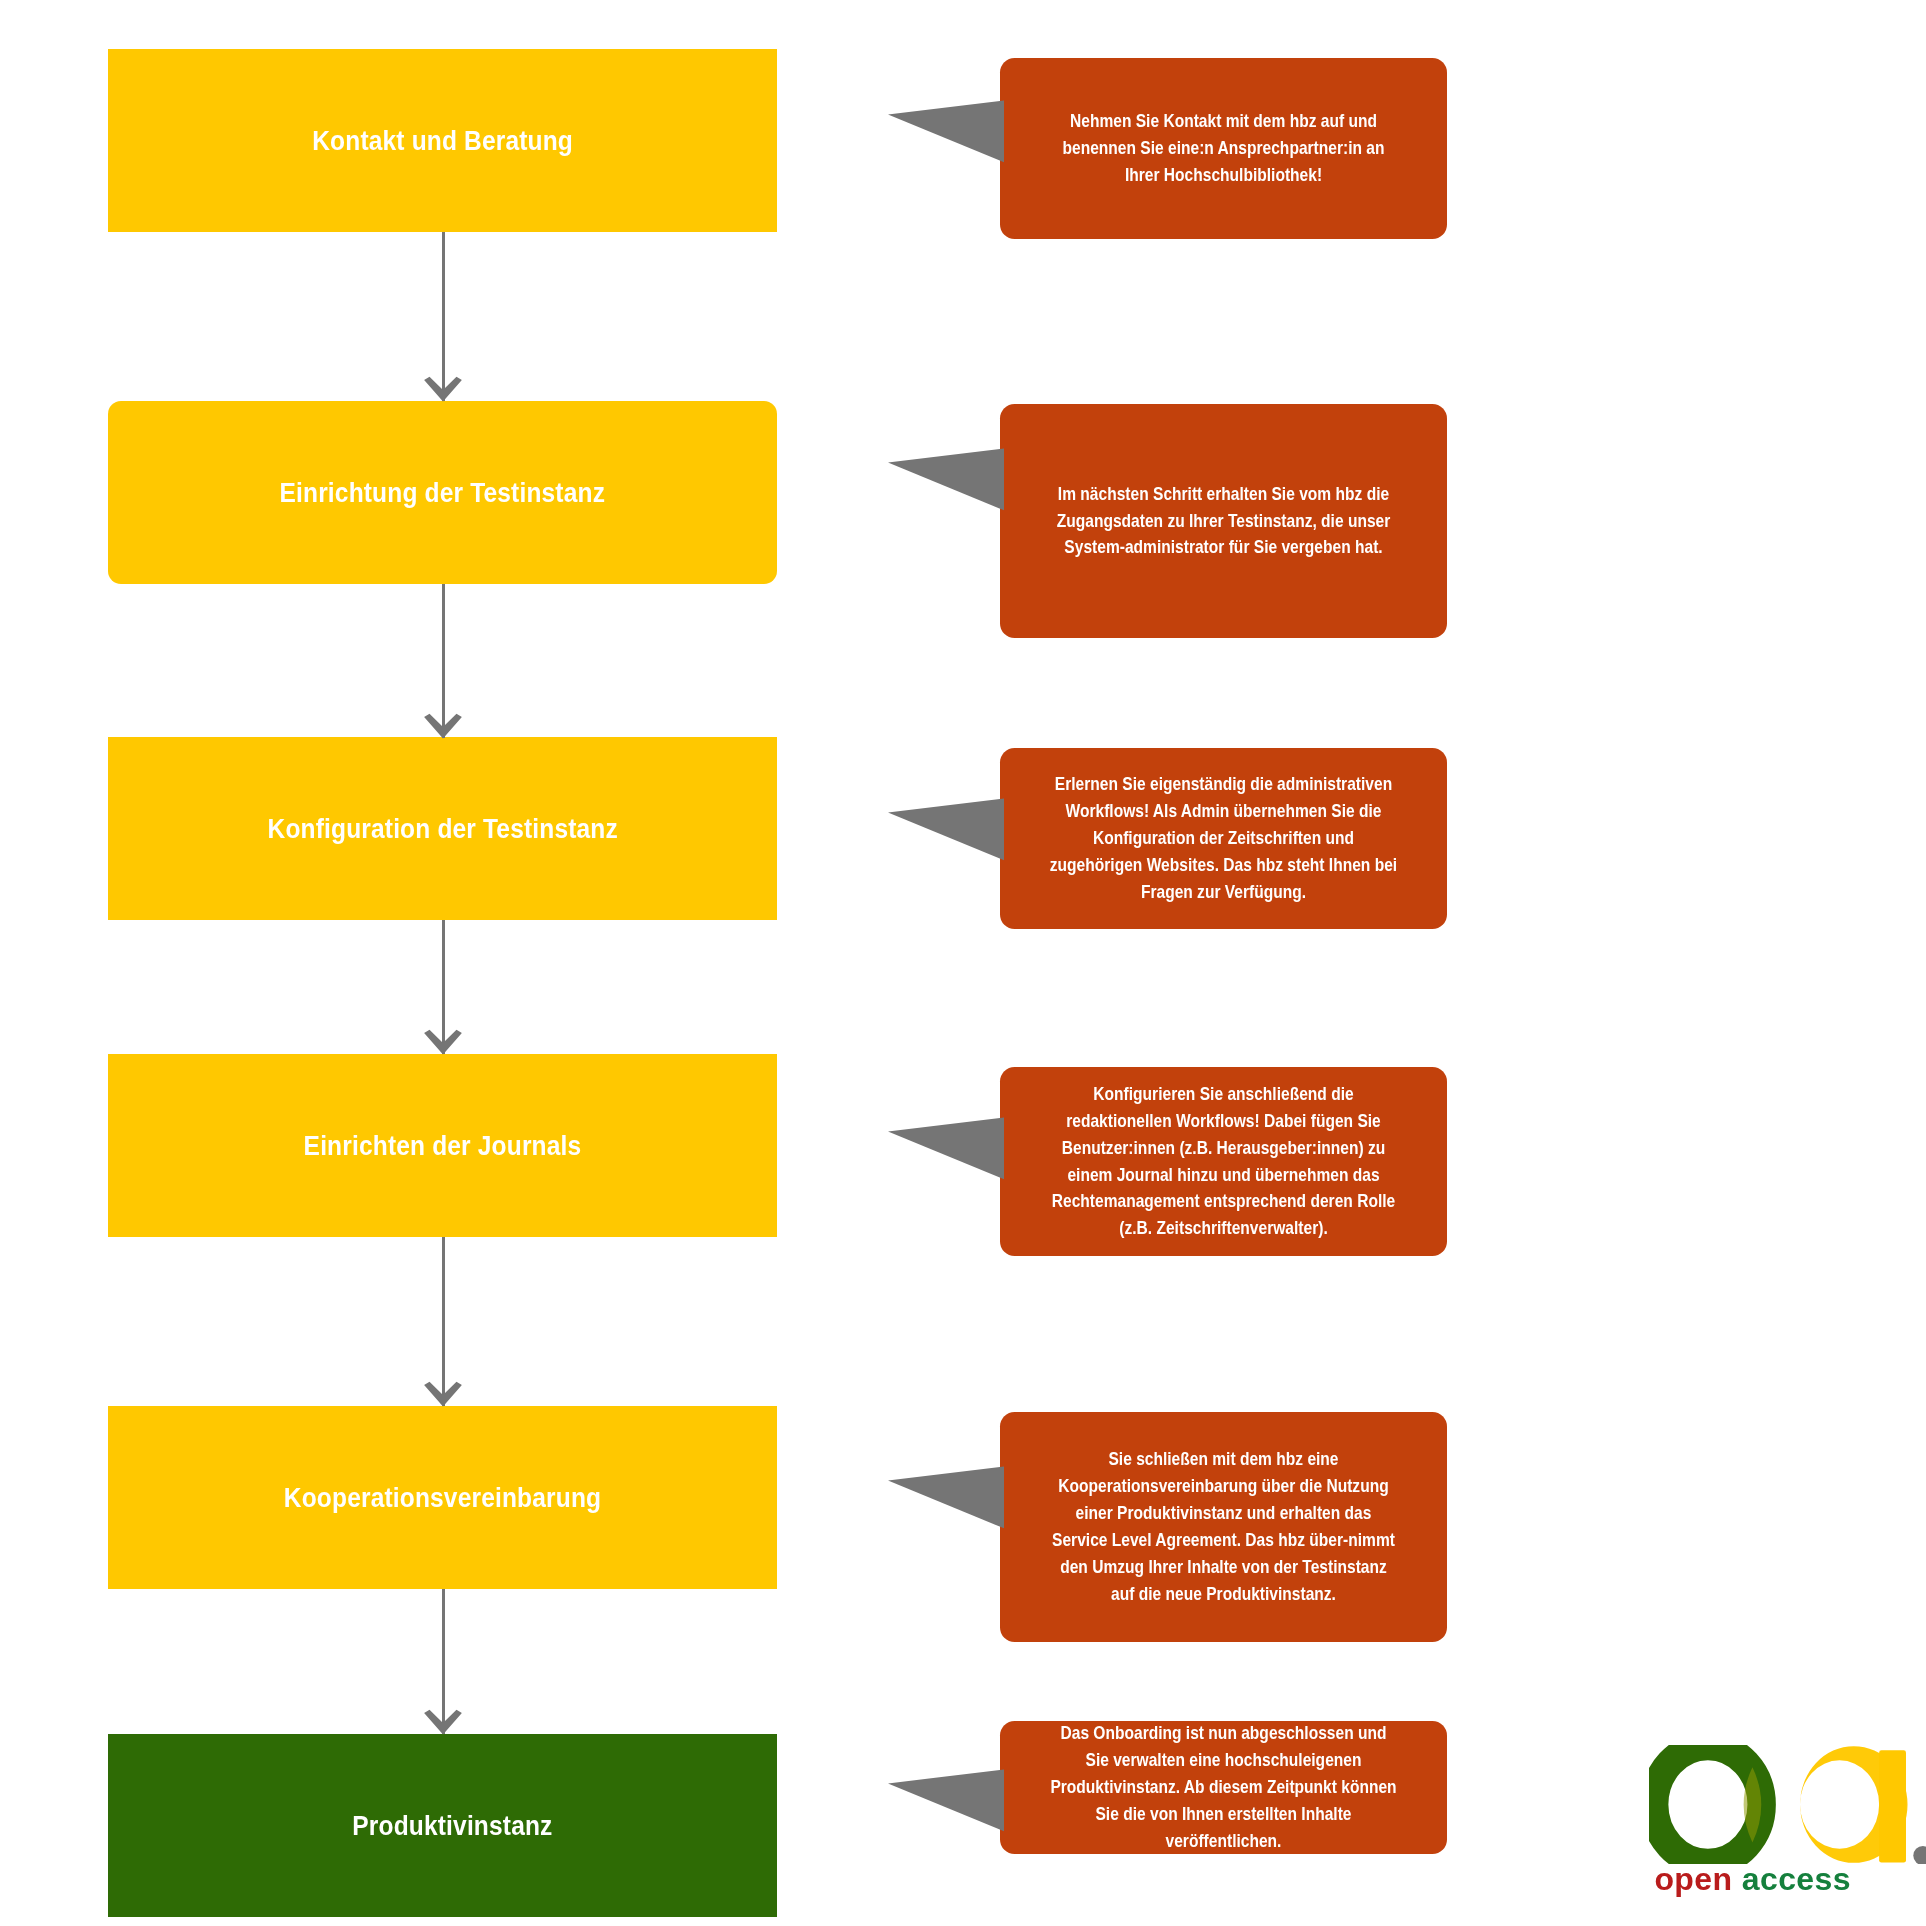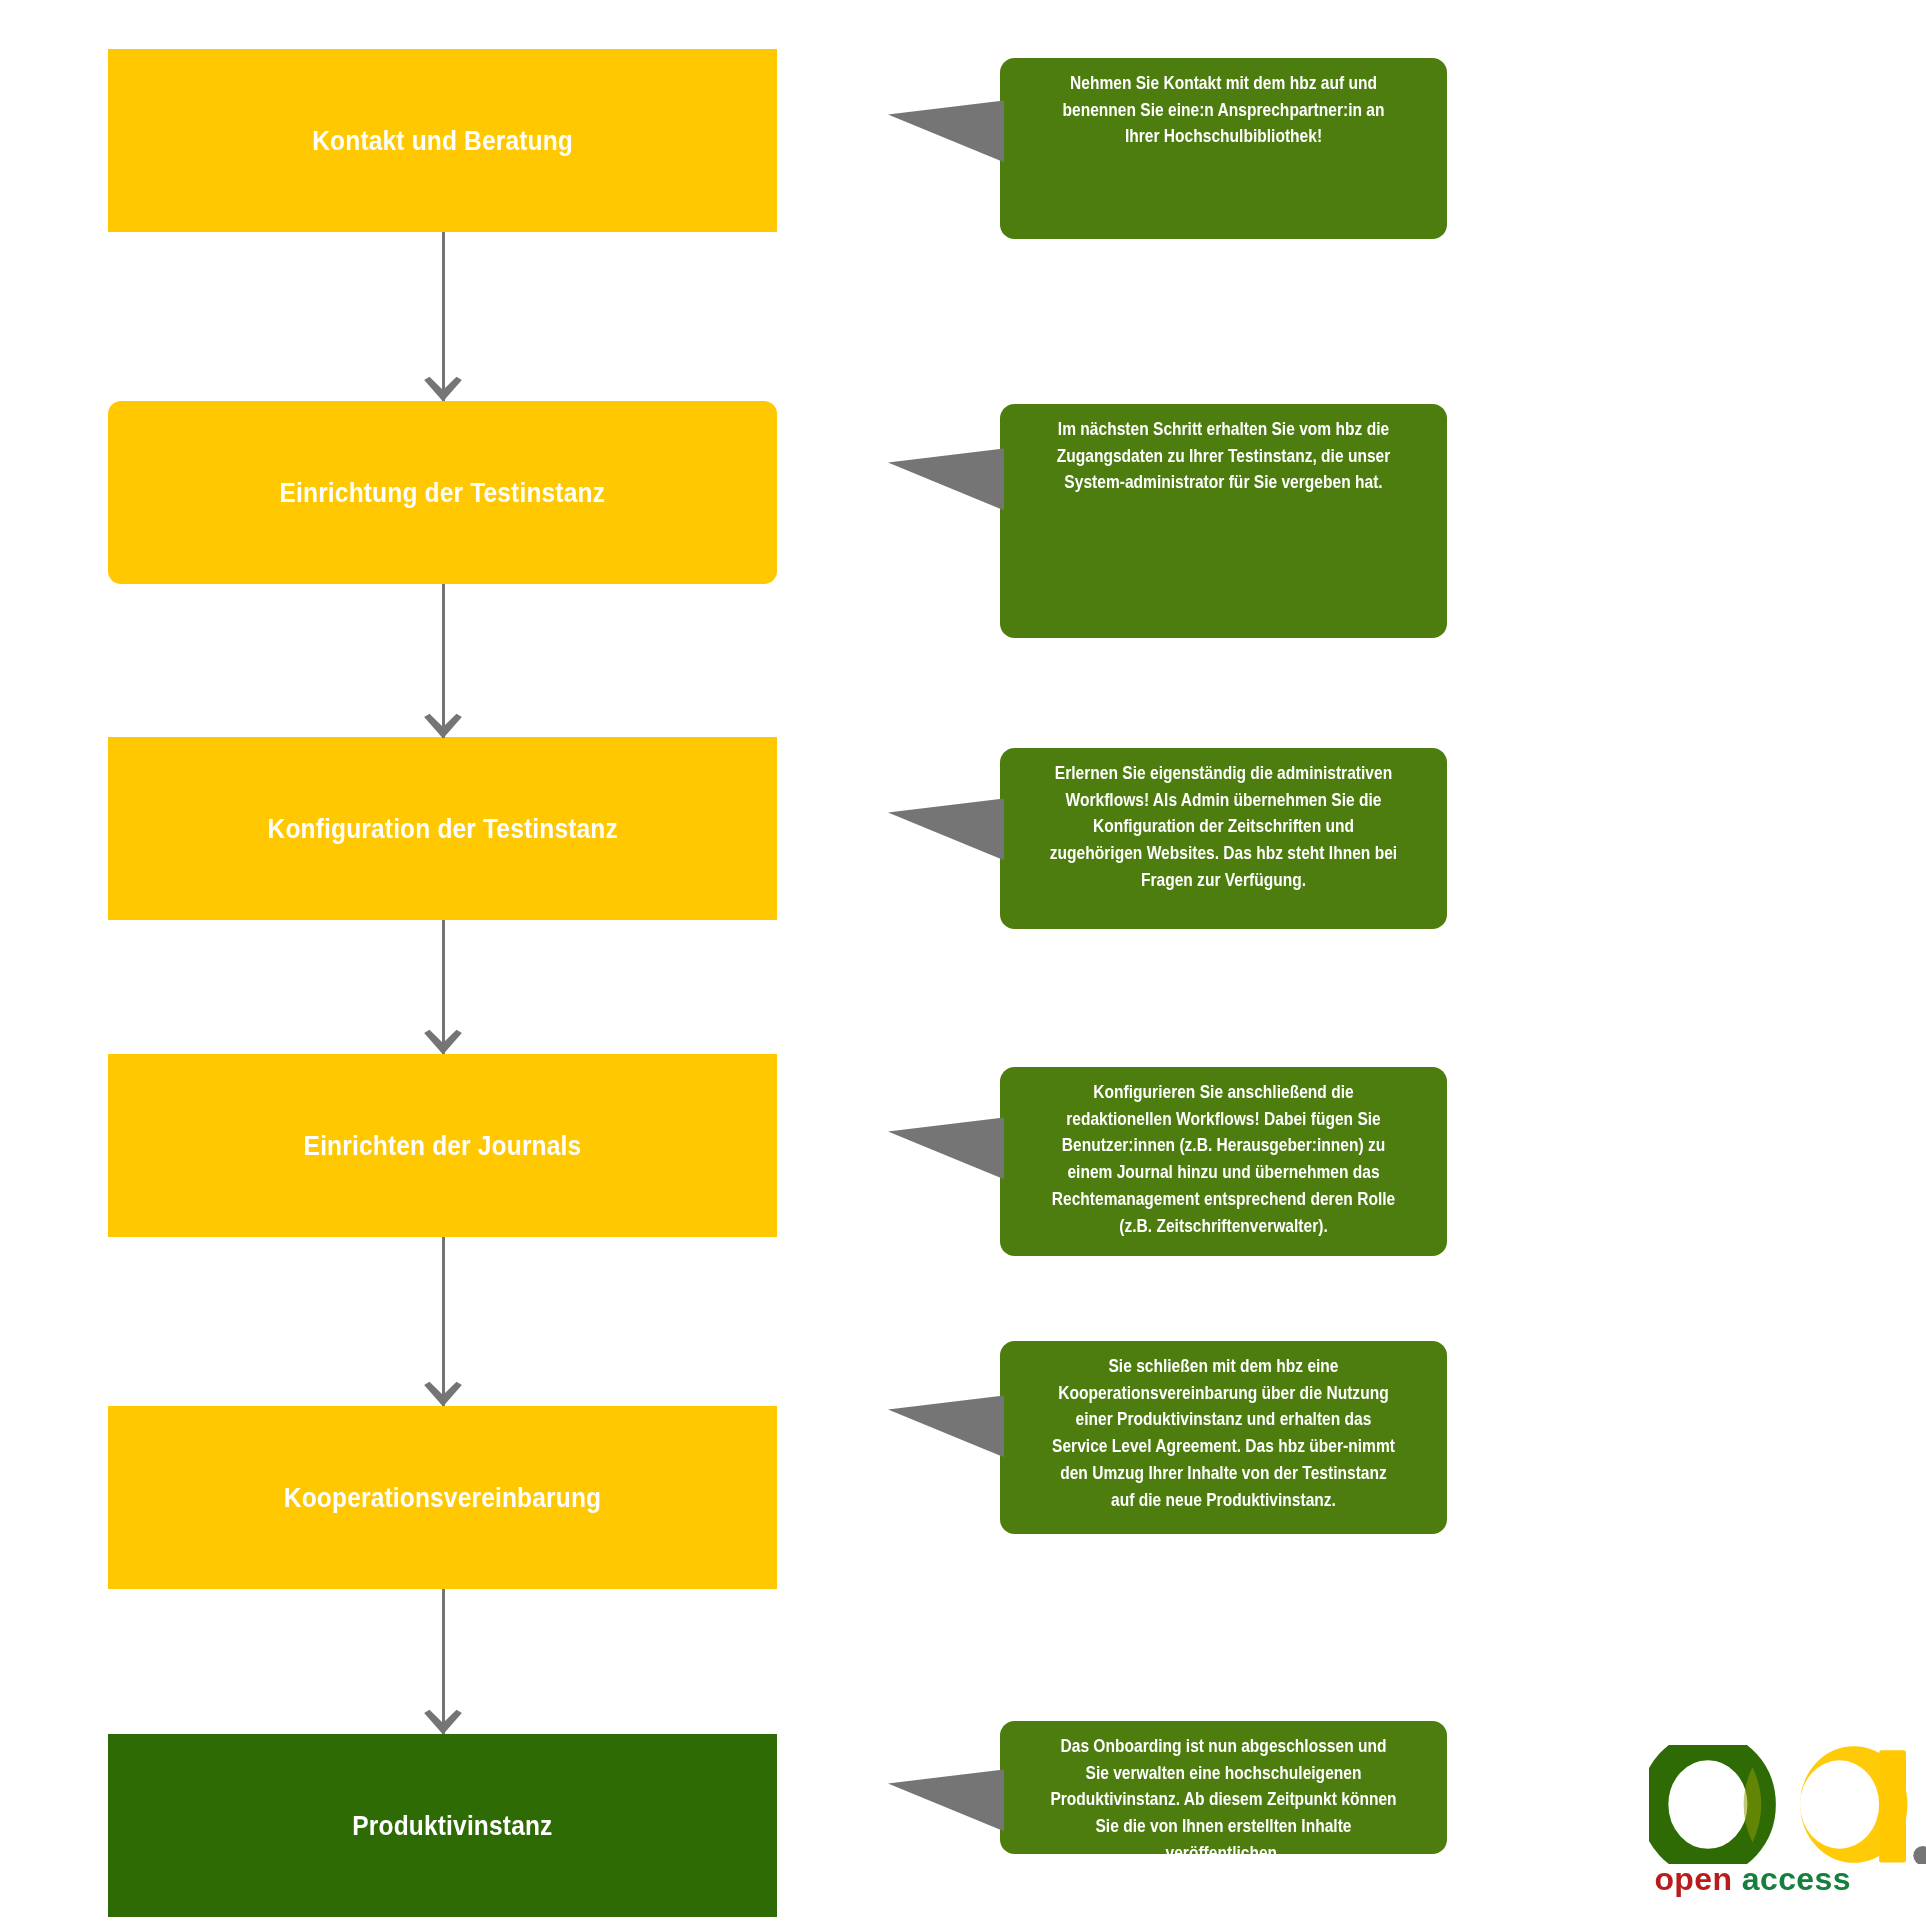--- a/index.html
+++ b/index.html
@@ -60,24 +60,25 @@
     bottom: -0.8px;
     width: 38px;
     height: 28.5px;
   }
 
   
   .callout {
     position: absolute;
     left: 1000px;
     width: 447px;
-    background: #4d7c0f;
+    background: #c2410c;
     border-radius: 14.6px;
     box-sizing: border-box;
     display: flex;
+    align-items: center;
     justify-content: center;
     padding: 11.6px 24px;
   }
   .callout-text {
     color: #ffffff;
     font-weight: bold;
     font-size: 17.7px;
     line-height: 1.52;
     text-align: center;
     transform: scaleX(0.88);
@@ -204,21 +205,21 @@
 
 <div class="callout" style="top:1067px; height:189px;">
   <div class="callout-tail" style="top:35px;">
     <svg viewBox="0 0 300 230" width="116" height="89">
         <polygon points="300,40 0,76 300,200" fill="#757575"></polygon>
       </svg>
   </div>
   <div class="callout-text">Konfigurieren Sie anschließend die redaktionellen Workflows! Dabei fügen Sie Benutzer:innen (z.B. Herausgeber:innen) zu einem Journal hinzu und übernehmen das Rechtemanagement entsprechend deren Rolle (z.B. Zeitschriftenverwalter).</div>
 </div>
 
-<div class="callout" style="top:1341px; height:193px;">
+<div class="callout" style="top:1412px; height:230px;">
   <div class="callout-tail" style="top:39px;">
     <svg viewBox="0 0 300 230" width="116" height="89">
         <polygon points="300,40 0,76 300,200" fill="#757575"></polygon>
       </svg>
   </div>
   <div class="callout-text">Sie schließen mit dem hbz eine Kooperationsvereinbarung über die Nutzung einer Produktivinstanz und erhalten das Service Level Agreement. Das hbz über-nimmt den Umzug Ihrer Inhalte von der Testinstanz auf die neue Produktivinstanz.</div>
 </div>
 
 <div class="callout" style="top:1721px; height:133px;">
   <div class="callout-tail" style="top:33px;">

